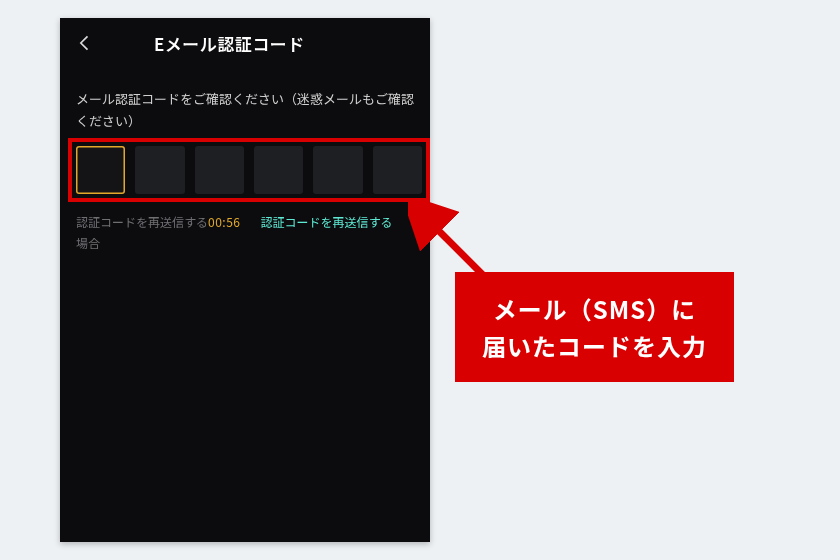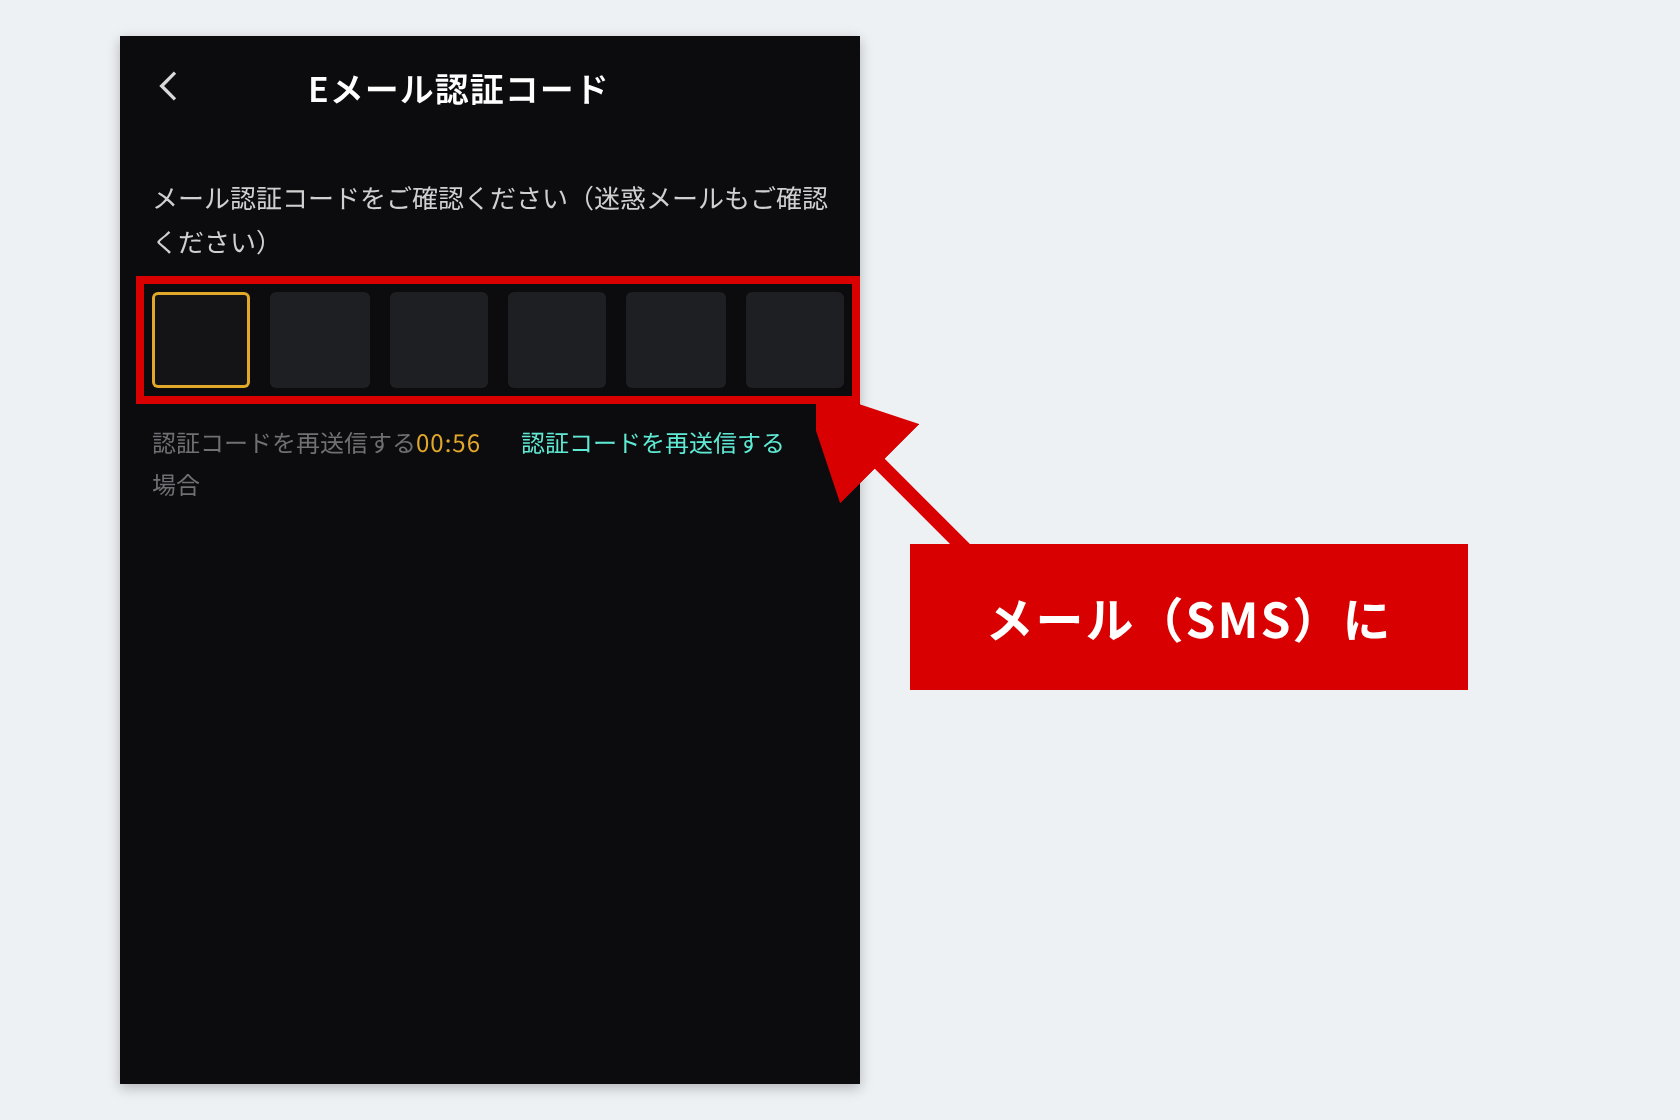--- a/index.html
+++ b/index.html
@@ -141,13 +141,14 @@
   <defs>
     <marker id="ah" markerWidth="8" markerHeight="8" refX="2" refY="4" orient="auto">
       <polygon points="0,0 8,4 0,8" fill="#d80000"></polygon>
     </marker>
   </defs>
   <line x1="78" y1="78" x2="22" y2="22" stroke="#d80000" stroke-width="7" marker-end="url(#ah)"></line>
 </svg>
 
 <div class="callout">
   <div>メール（SMS）に</div>
+  <div>届いたコードを入力</div>
 </div>
 
 </body></html>

